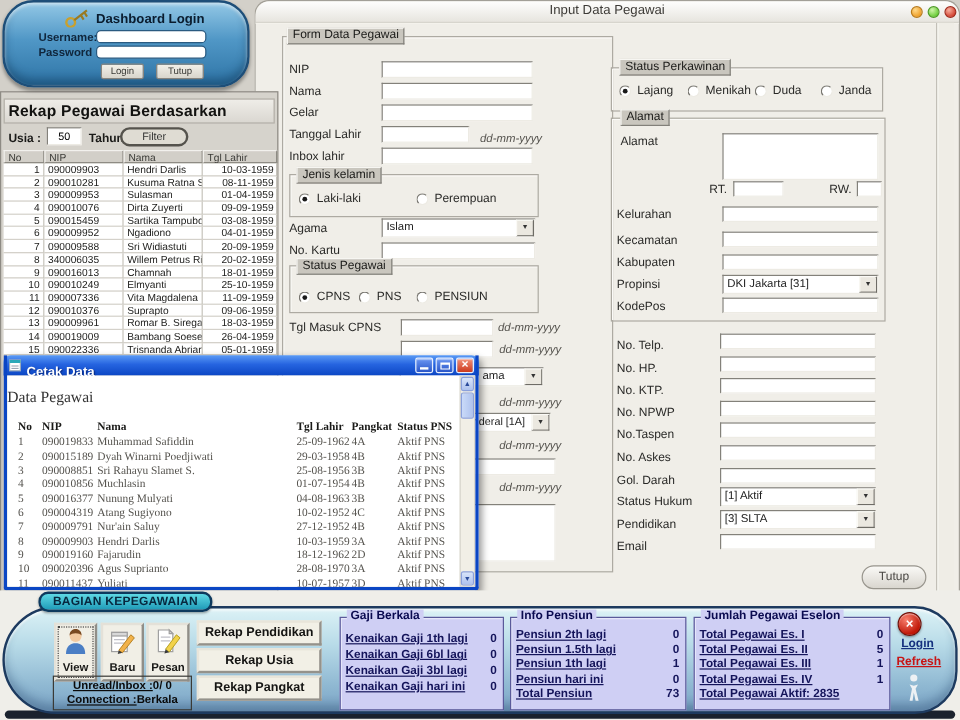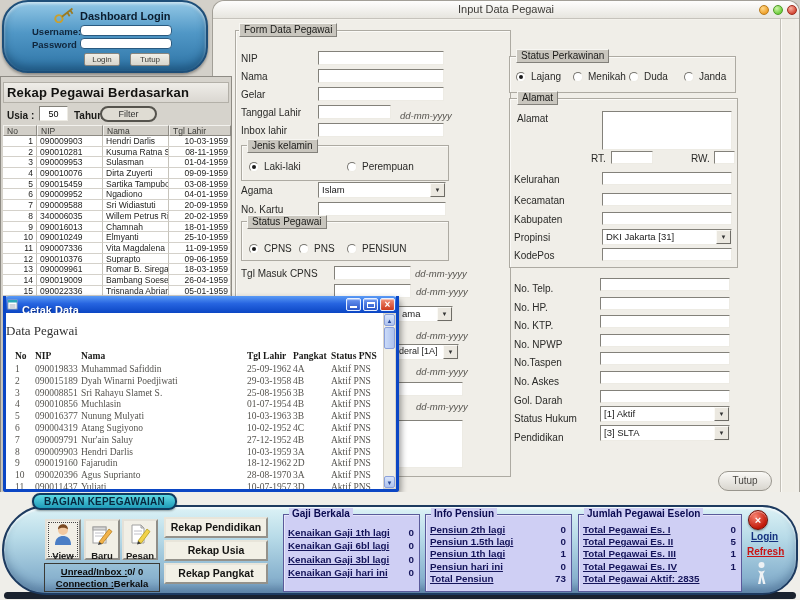--- a/index.html
+++ b/index.html
@@ -100,21 +100,21 @@
   
   .bottom-underlay{left:0;top:492px;width:800px;height:108px;background:#EFEEE9}
   .bottom-shadow{left:4px;top:592px;width:792px;height:7px;background:#1A222E;border-radius:4px}
   .bottom-bar{left:2px;top:505px;width:796px;height:90px;border:2px solid #1D3A5F;
       border-radius:48px 38px 38px 48px;
       background:linear-gradient(180deg,#DCF2F6 0%,#B8DBE8 35%,#8FB8D2 75%,#7AA3C4 100%);
       box-shadow:inset 0 2px 2px rgba(255,255,255,.7), inset 0 -6px 8px rgba(20,50,90,.3)}
   .kp-pill{left:32px;top:493px;width:145px;height:17px;border-radius:8px;border:2px solid #0E3A5E;
       background:linear-gradient(#5ED8E4,#1F9BB8);font-size:10px;font-weight:bold;color:#07283F;
       text-align:center;line-height:13px;letter-spacing:.2px;box-shadow:0 1px 2px rgba(0,0,0,.35)}
-  .tool-btn{position:absolute;width:36px;height:41px;background:#F1EFE6;border:2px outset #E4E1D8;text-align:center}
+  .tool-btn{position:absolute;width:36px;height:49px;background:#F1EFE6;border:2px outset #E4E1D8;text-align:center}
   .tool-btn .tlabel{font-size:9.5px;font-weight:bold;color:#1A1A18;display:block;margin-top:1px}
   .tool-btn.focused{outline:1px dotted #444;outline-offset:-4px}
   .inbox-box{position:absolute;border:1px solid #3A3A36;font-size:9.5px;color:#0A0A0A;padding:2px 4px}
   .inbox-box .irow{display:flex;justify-content:center;line-height:12px;font-weight:bold}
   .inbox-box .ilabel{text-decoration:underline}
   .rekap-btn{position:absolute;width:104px;height:21px;background:#F2F0E6;border:2px outset #E8E5DA;
       font-size:10.5px;font-weight:bold;color:#141412;text-align:center;line-height:17px}
   .panel{position:absolute;height:78px;background:#CFCFF4;border:1.5px solid #5A5A9A;
          box-shadow:inset 1px 1px 0 #E6E6FA}
   .panel-title{position:absolute;top:-7px;left:5px;background:#CFCFF4;padding:0 3px;
@@ -234,20 +234,21 @@
       <div style="height:18.6px"><span class="lbl" style="display:inline-block;width:86px">No. Askes</span><span class="tbx" style="display:inline-block;width:130px;height:13px;vertical-align:top"></span></div>
       <div style="height:18.6px"><span class="lbl" style="display:inline-block;width:86px">Gol. Darah</span><span class="tbx" style="display:inline-block;width:130px;height:13px;vertical-align:top"></span></div>
       <div style="height:18.6px;position:relative"><span class="lbl" style="display:inline-block;width:86px">Status Hukum</span><span class="dd" style="left:86px;top:-2px;width:130px;height:16px">
             <span class="dd-val">[1] Aktif</span>
             <span class="dd-btn">▼</span>
           </span></div>
       <div style="height:18.6px;position:relative"><span class="lbl" style="display:inline-block;width:86px">Pendidikan</span><span class="dd" style="left:86px;top:-2px;width:130px;height:16px">
             <span class="dd-val">[3] SLTA</span>
             <span class="dd-btn">▼</span>
           </span></div>
+      <div style="height:18.6px"><span class="lbl" style="display:inline-block;width:86px">Email</span><span class="tbx" style="display:inline-block;width:130px;height:13px;vertical-align:top"></span></div>
     </div>
 
     <div class="abs pill-btn" style="left:505px;top:470px;width:54px;height:20px;line-height:18px">Tutup</div>
 
     <div class="abs iw-scroll" style="left:567px;top:18px;width:15px;height:582px"></div>
   </div>
 
   <div class="abs win-rekap">
     <div class="rk-header">Rekap Pegawai Berdasarkan</div>
     <span class="blbl abs" style="left:6px;top:33px">Usia :</span>
@@ -453,21 +454,21 @@
               <div>Muchlasin</div>
               <div>01-07-1954</div>
               <div>4B</div>
               <div>Aktif PNS</div>
             </div>
 
             <div class="ct-row">
               <div>5</div>
               <div>090016377</div>
               <div>Nunung Mulyati</div>
-              <div>10-03-1963</div>
+              <div>04-08-1963</div>
               <div>3B</div>
               <div>Aktif PNS</div>
             </div>
 
             <div class="ct-row">
               <div>6</div>
               <div>090004319</div>
               <div>Atang Sugiyono</div>
               <div>10-02-1952</div>
               <div>4C</div>

